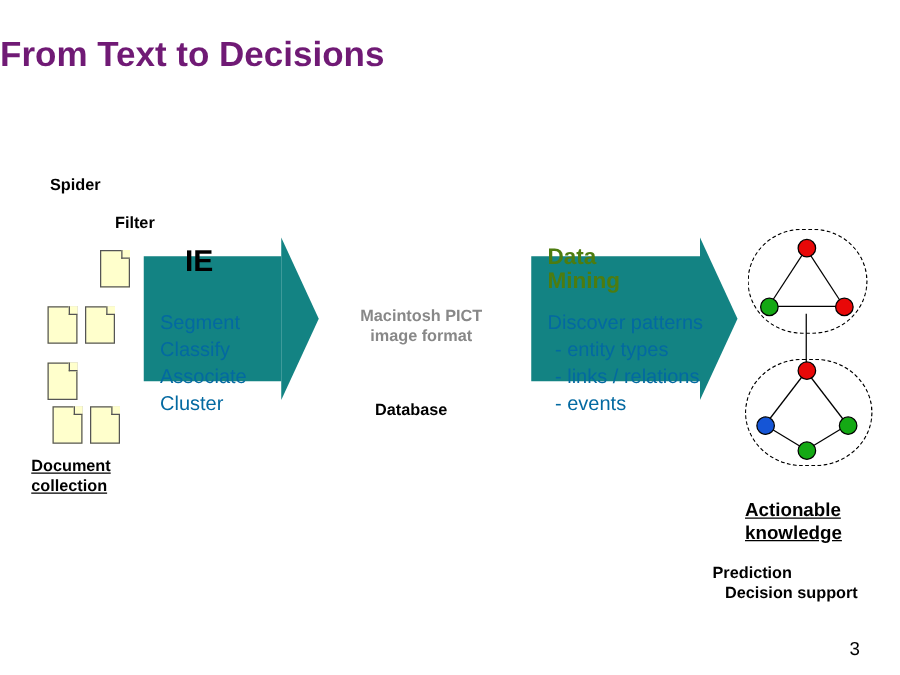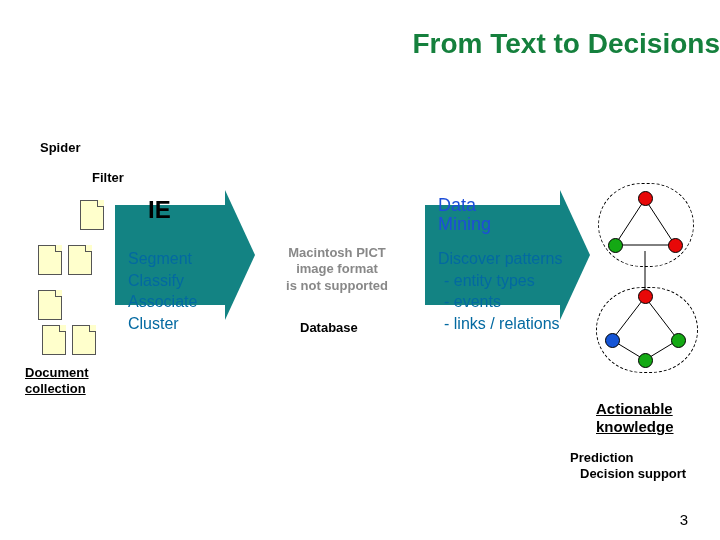--- a/index.html
+++ b/index.html
@@ -10,42 +10,42 @@
     font-family: Arial, Helvetica, sans-serif;
     background: #fff;
     position: relative;
     overflow: hidden;
   }
   .title {
     position: absolute;
     top: 28px;
     left: 0;
     right: 0;
-    text-align: right;
+    text-align: left;
     font-size: 28px;
     font-weight: bold;
-    color: #15803d;
+    color: #701a75;
   }
   .label {
     position: absolute;
     font-size: 13px;
     font-weight: bold;
     color: #000;
   }
   .spider { top: 140px; left: 40px; }
   .filter { top: 170px; left: 92px; }
   .ie-head {
     position: absolute;
     top: 196px; left: 148px;
     font-size: 24px; font-weight: bold; color: #000;
   }
   .dm-head {
     position: absolute;
     top: 196px; left: 438px;
-    font-size: 18px; font-weight: normal; color: #1d4ed8;
+    font-size: 18px; font-weight: bold; color: #4d7c0f;
     line-height: 1.05;
   }
   .ie-box, .dm-box {
     position: absolute;
     font-size: 16px; font-weight: normal; color:#0369a1;
     line-height: 1.35;
   }
   .ie-box { top: 248px; left: 128px; }
   .dm-box { top: 248px; left: 438px; }
   .db-label { top: 320px; left: 300px; font-size: 13px; }
@@ -173,28 +173,27 @@
   <div>Cluster</div>
 </div>
 
 <div class="dm-head">
   <div>Data</div>
   <div>Mining</div>
 </div>
 <div class="dm-box">
   <div>Discover patterns</div>
   <div style="padding-left:6px">- entity types</div>
+  <div style="padding-left:6px">- links / relations</div>
   <div style="padding-left:6px">- events</div>
-  <div style="padding-left:6px">- links / relations</div>
 </div>
 
 <div class="pict">
   <div>Macintosh PICT</div>
   <div>image format</div>
-  <div>is not supported</div>
 </div>
 
 <div class="label db-label">Database</div>
 
 <div class="doc" style="top:200px; left:80px;"></div>
 <div class="doc" style="top:245px; left:38px;"></div>
 <div class="doc" style="top:245px; left:68px;"></div>
 <div class="doc" style="top:290px; left:38px;"></div>
 <div class="doc" style="top:325px; left:42px;"></div>
 <div class="doc" style="top:325px; left:72px;"></div>

